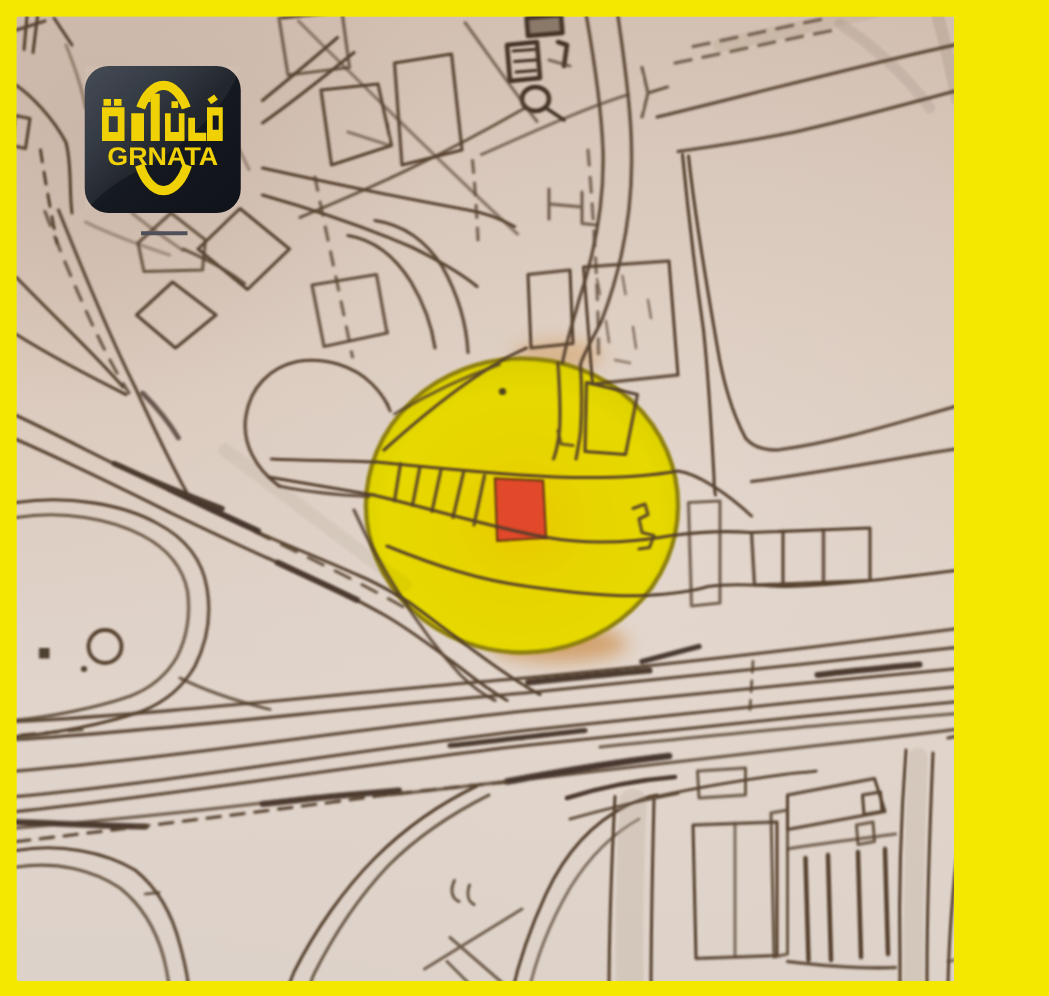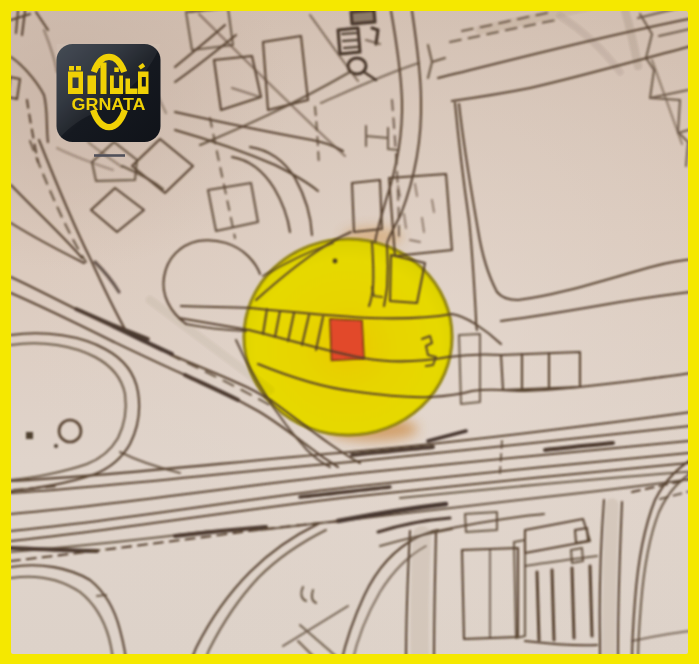--- a/index.html
+++ b/index.html
@@ -1,16 +1,16 @@
 <!DOCTYPE html>
 <html><head>
 <meta charset="utf-8">
 <style>
 html,body{margin:0;padding:0;background:#f5e800;}
-#stage{position:relative;width:699px;height:664px;overflow:hidden;font-family:"Liberation Sans",sans-serif;}
+#stage{position:relative;width:636px;height:664px;overflow:hidden;font-family:"Liberation Sans",sans-serif;}
 </style>
 </head>
 <body>
 <div id="stage">
 <svg width="699" height="664" viewBox="0 0 699 664">
 <defs>
 <clipPath id="mapclip">
           <rect x="11" y="11" width="677" height="643" rx="2"></rect>
         </clipPath>
 <linearGradient id="bggrad" x1="0" y1="0" x2="0" y2="1">

